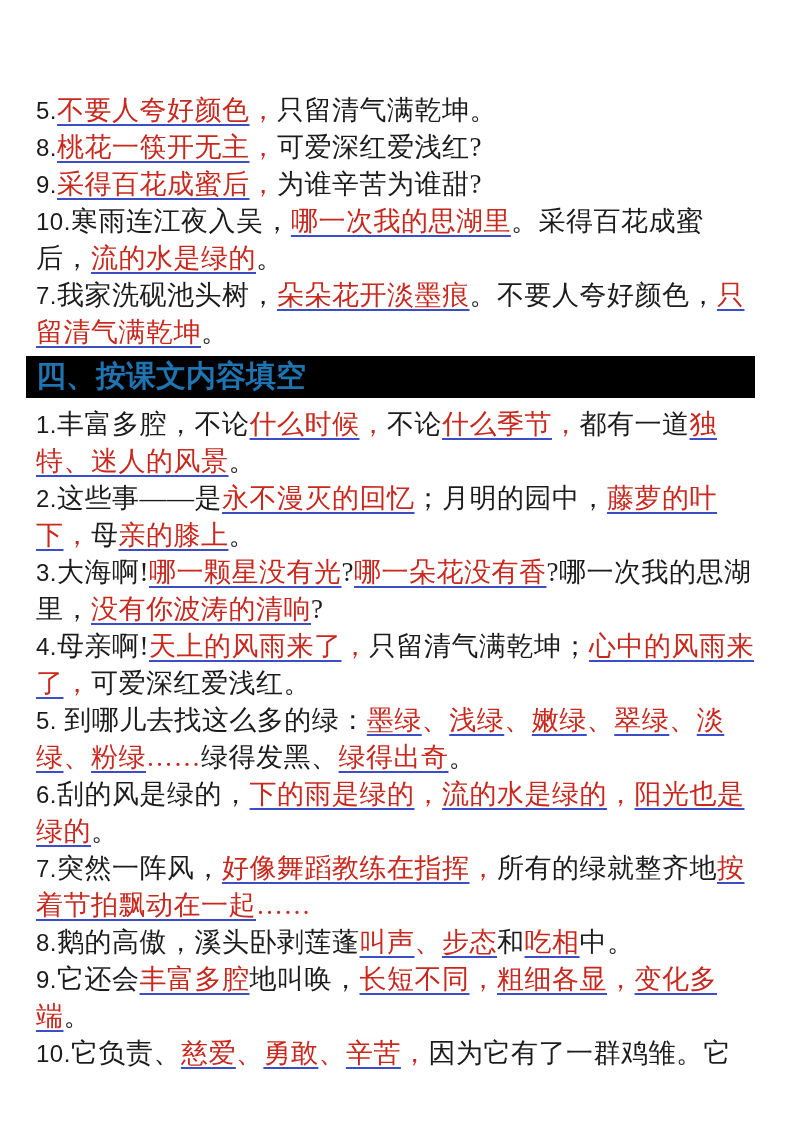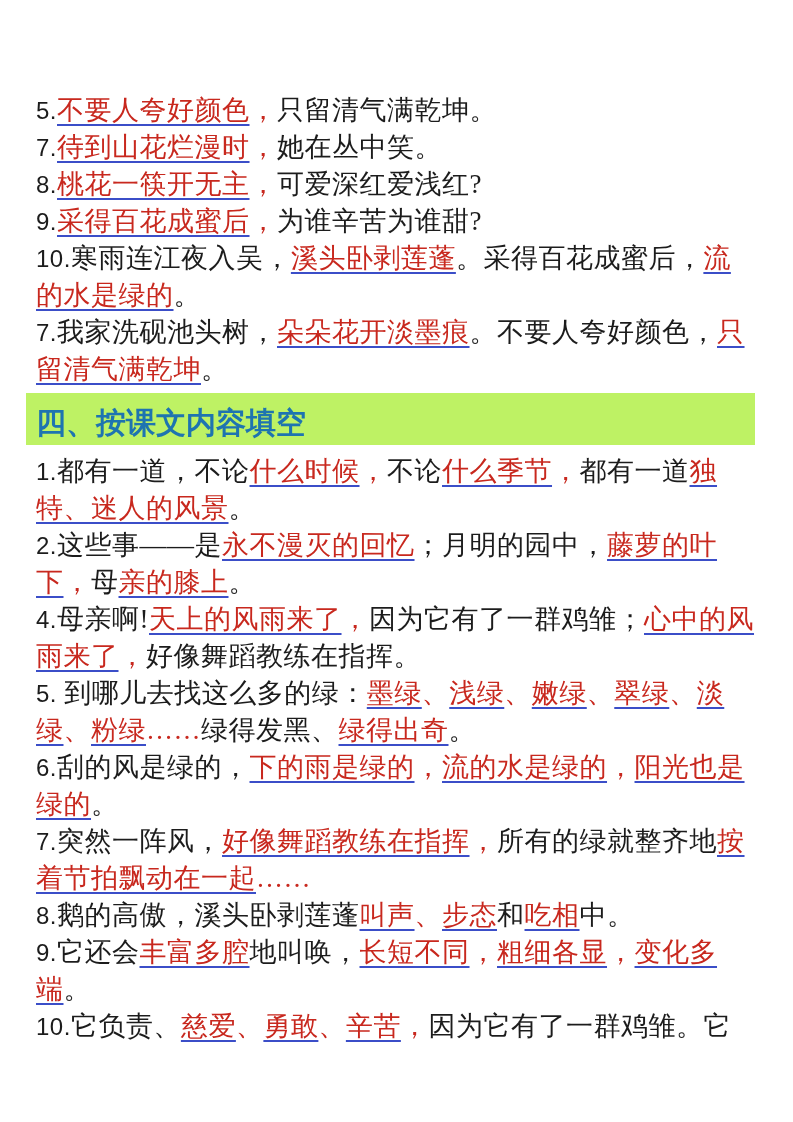--- a/index.html
+++ b/index.html
@@ -35,46 +35,46 @@
   .seg-k { color: #1c1c1c; }
   .seg-b {
     color: #c8281e;
     text-decoration: underline;
     text-decoration-color: #3b4ec8;
     text-decoration-thickness: 2px;
     text-underline-offset: 5px;
   }
   .seg-r { color: #c8281e; }
   .section-header {
-    background: #bef264;
+    background: #000000;
     color: #1e74b0;
     font-weight: bold;
     font-size: 30px;
     line-height: 34px;
-    padding: 13px 10px 5px 10px;
+    padding: 3px 10px 5px 10px;
     margin: 5px 0 8px -10px;
   }
 </style>
 </head>
 <body>
 
 <div class="page">
   <div id="poems-list">
       <p class="line"><span class="num">5.</span><span class="seg-b">不要人夸好颜色</span><span class="seg-r">，</span><span class="seg-k">只留清气满乾坤。</span></p>
-      <p class="line"><span class="num">7.</span><span class="seg-b">待到山花烂漫时</span><span class="seg-r">，</span><span class="seg-k">她在丛中笑。</span></p>
       <p class="line"><span class="num">8.</span><span class="seg-b">桃花一筷开无主</span><span class="seg-r">，</span><span class="seg-k">可爱深红爱浅红?</span></p>
       <p class="line"><span class="num">9.</span><span class="seg-b">采得百花成蜜后</span><span class="seg-r">，</span><span class="seg-k">为谁辛苦为谁甜?</span></p>
-      <p class="line"><span class="num">10.</span><span class="seg-k">寒雨连江夜入吴，</span><span class="seg-b">溪头卧剥莲蓬</span><span class="seg-k">。采得百花成蜜后，</span><span class="seg-b">流的水是绿的</span><span class="seg-k">。</span></p>
+      <p class="line"><span class="num">10.</span><span class="seg-k">寒雨连江夜入吴，</span><span class="seg-b">哪一次我的思湖里</span><span class="seg-k">。采得百花成蜜后，</span><span class="seg-b">流的水是绿的</span><span class="seg-k">。</span></p>
       <p class="line"><span class="num">7.</span><span class="seg-k">我家洗砚池头树，</span><span class="seg-b">朵朵花开淡墨痕</span><span class="seg-k">。不要人夸好颜色，</span><span class="seg-b">只留清气满乾坤</span><span class="seg-k">。</span></p>
     </div>
   <div class="section-header">四、按课文内容填空</div>
   <div id="section4-list">
-      <p class="line"><span class="num">1.</span><span class="seg-k">都有一道，不论</span><span class="seg-b">什么时候</span><span class="seg-r">，</span><span class="seg-k">不论</span><span class="seg-b">什么季节</span><span class="seg-r">，</span><span class="seg-k">都有一道</span><span class="seg-b">独特、迷人的风景</span><span class="seg-k">。</span></p>
+      <p class="line"><span class="num">1.</span><span class="seg-k">丰富多腔，不论</span><span class="seg-b">什么时候</span><span class="seg-r">，</span><span class="seg-k">不论</span><span class="seg-b">什么季节</span><span class="seg-r">，</span><span class="seg-k">都有一道</span><span class="seg-b">独特、迷人的风景</span><span class="seg-k">。</span></p>
       <p class="line"><span class="num">2.</span><span class="seg-k">这些事——是</span><span class="seg-b">永不漫灭的回忆</span><span class="seg-k">；月明的园中，</span><span class="seg-b">藤萝的叶下</span><span class="seg-r">，</span><span class="seg-k">母</span><span class="seg-b">亲的膝上</span><span class="seg-k">。</span></p>
-      <p class="line"><span class="num">4.</span><span class="seg-k">母亲啊!</span><span class="seg-b">天上的风雨来了</span><span class="seg-r">，</span><span class="seg-k">因为它有了一群鸡雏；</span><span class="seg-b">心中的风雨来了</span><span class="seg-r">，</span><span class="seg-k">好像舞蹈教练在指挥。</span></p>
+      <p class="line"><span class="num">3.</span><span class="seg-k">大海啊!</span><span class="seg-b">哪一颗星没有光</span><span class="seg-k">?</span><span class="seg-b">哪一朵花没有香</span><span class="seg-k">?哪一次我的思湖里，</span><span class="seg-b">没有你波涛的清响</span><span class="seg-k">?</span></p>
+      <p class="line"><span class="num">4.</span><span class="seg-k">母亲啊!</span><span class="seg-b">天上的风雨来了</span><span class="seg-r">，</span><span class="seg-k">只留清气满乾坤；</span><span class="seg-b">心中的风雨来了</span><span class="seg-r">，</span><span class="seg-k">可爱深红爱浅红。</span></p>
       <p class="line"><span class="num">5.</span><span class="seg-k"> 到哪儿去找这么多的绿：</span><span class="seg-b">墨绿</span><span class="seg-r">、</span><span class="seg-b">浅绿</span><span class="seg-r">、</span><span class="seg-b">嫩绿</span><span class="seg-r">、</span><span class="seg-b">翠绿</span><span class="seg-r">、</span><span class="seg-b">淡绿</span><span class="seg-r">、</span><span class="seg-b">粉绿</span><span class="seg-r">……</span><span class="seg-k">绿得发黑、</span><span class="seg-b">绿得出奇</span><span class="seg-k">。</span></p>
       <p class="line"><span class="num">6.</span><span class="seg-k">刮的风是绿的，</span><span class="seg-b">下的雨是绿的</span><span class="seg-r">，</span><span class="seg-b">流的水是绿的</span><span class="seg-r">，</span><span class="seg-b">阳光也是绿的</span><span class="seg-k">。</span></p>
       <p class="line"><span class="num">7.</span><span class="seg-k">突然一阵风，</span><span class="seg-b">好像舞蹈教练在指挥</span><span class="seg-r">，</span><span class="seg-k">所有的绿就整齐地</span><span class="seg-b">按着节拍飘动在一起</span><span class="seg-r">……</span></p>
       <p class="line"><span class="num">8.</span><span class="seg-k">鹅的高傲，溪头卧剥莲蓬</span><span class="seg-b">叫声</span><span class="seg-r">、</span><span class="seg-b">步态</span><span class="seg-k">和</span><span class="seg-b">吃相</span><span class="seg-k">中。</span></p>
       <p class="line"><span class="num">9.</span><span class="seg-k">它还会</span><span class="seg-b">丰富多腔</span><span class="seg-k">地叫唤，</span><span class="seg-b">长短不同</span><span class="seg-r">，</span><span class="seg-b">粗细各显</span><span class="seg-r">，</span><span class="seg-b">变化多端</span><span class="seg-k">。</span></p>
       <p class="line"><span class="num">10.</span><span class="seg-k">它负责、</span><span class="seg-b">慈爱</span><span class="seg-r">、</span><span class="seg-b">勇敢</span><span class="seg-r">、</span><span class="seg-b">辛苦</span><span class="seg-r">，</span><span class="seg-k">因为它有了一群鸡雏。它</span></p>
     </div>
 
 </div>
 

